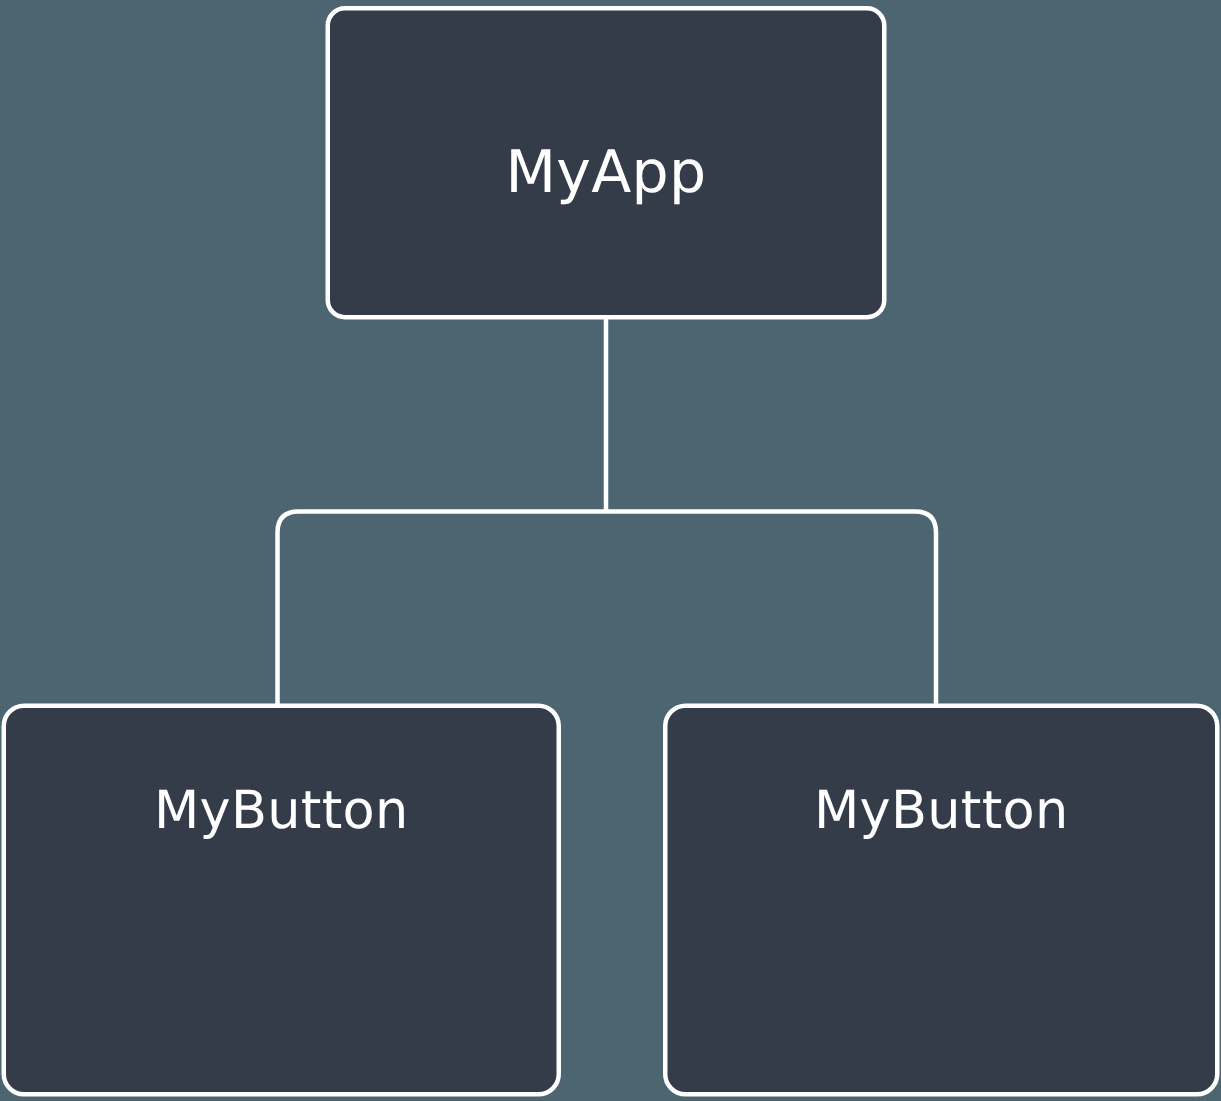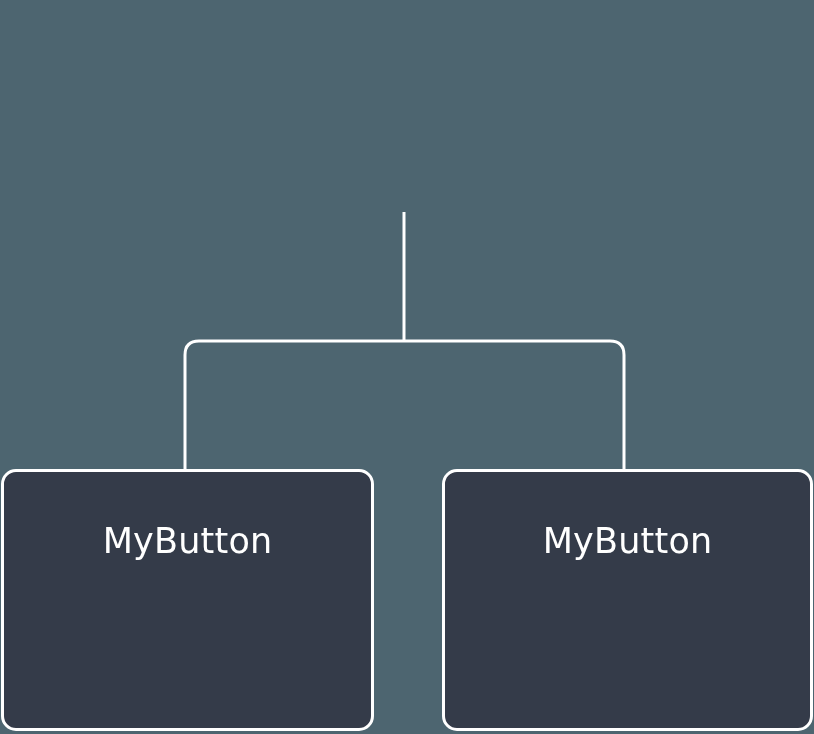--- a/index.html
+++ b/index.html
@@ -86,20 +86,23 @@
 </head>
 <body>
 
 <div id="stage">
 
   <svg id="connectors" viewBox="0 0 814 734" width="814" height="734" fill="none">
     <path d="M404 212 L404 341" stroke="#ffffff" stroke-width="3" stroke-linecap="butt"></path>
     <path d="M185 470 L185 355 Q185 341 199 341 L610 341 Q624 341 624 355 L624 470" stroke="#ffffff" stroke-width="3" stroke-linecap="butt" fill="none"></path>
   </svg>
 
+  <div class="node-box" id="node-root">
+    <div class="node-title">MyApp</div>
+  </div>
 
   <div class="node-box" id="node-child-left">
     <div class="node-title">MyButton</div>
 
   </div>
 
   <div class="node-box" id="node-child-right">
     <div class="node-title">MyButton</div>
 
   </div>

